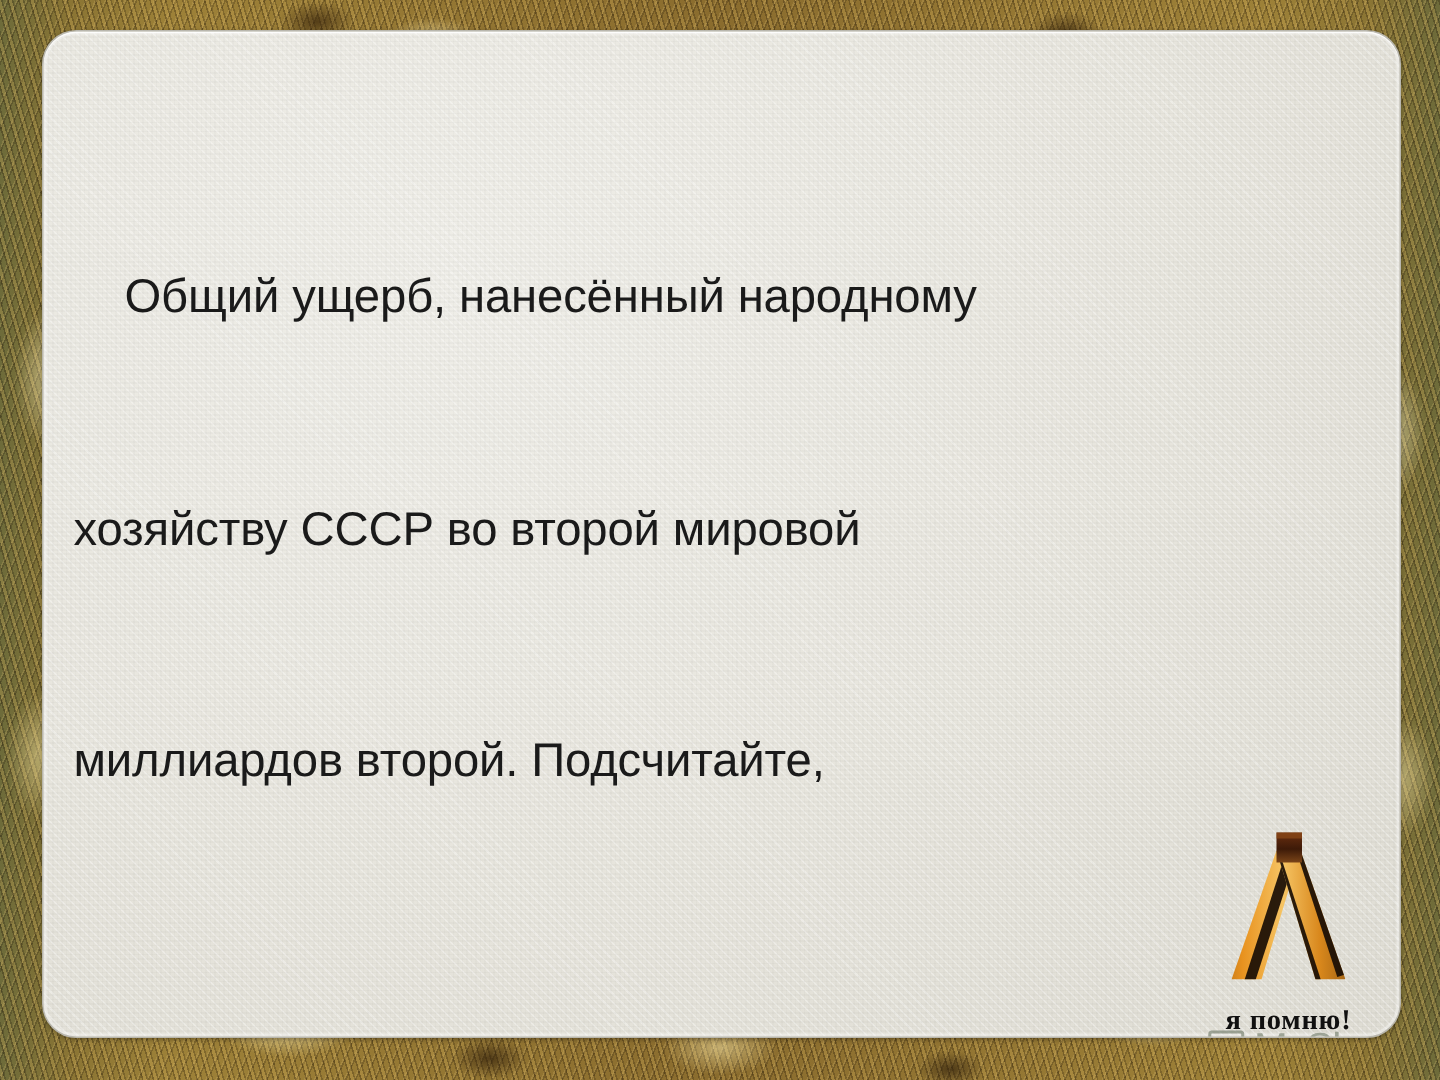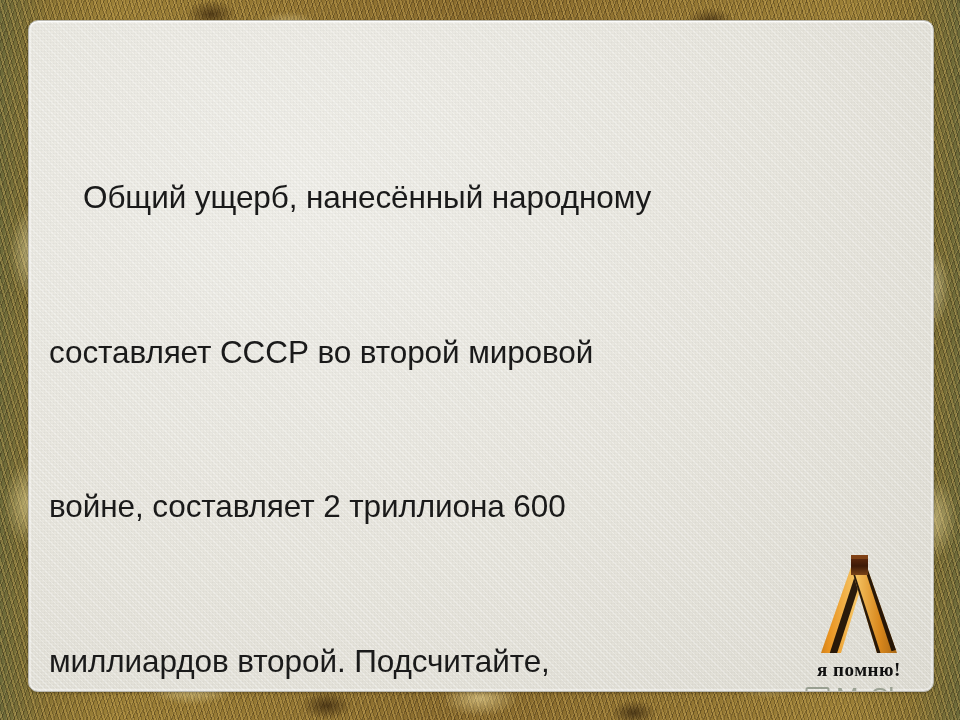--- a/index.html
+++ b/index.html
@@ -60,21 +60,21 @@
       linear-gradient(to bottom, #6f6d3c 0%, #8f7533 4%, #8a6a2c 50%, #7a5f28 96%, #5f5a30 100%);
   }
 
   
   #content-card {
     position: absolute;
     left: 28px;
     top: 20px;
     width: 904px;
     height: 670px;
-    border-radius: 10px;
+    border-radius: 23px;
     background-color: #e9e7e0;
     background-image:
       repeating-linear-gradient(0deg,   rgba(0,0,0,.022) 0px, rgba(0,0,0,.022) 1px, rgba(255,255,255,0) 1px, rgba(255,255,255,0) 3px),
       repeating-linear-gradient(90deg,  rgba(0,0,0,.018) 0px, rgba(0,0,0,.018) 1px, rgba(255,255,255,0) 1px, rgba(255,255,255,0) 3px),
       repeating-linear-gradient(45deg,  rgba(255,255,255,.30) 0px, rgba(255,255,255,.30) 1px, rgba(0,0,0,0) 1px, rgba(0,0,0,0) 4px),
       radial-gradient(ellipse at 30% 25%, #efeee8 0%, #e7e5dd 55%, #dedcd3 100%);
     border: 1px solid #b9b7ae;
     box-shadow:
       inset 0 1px 0 rgba(255,255,255,.85),
       inset 0 0 0 2px rgba(255,255,255,.35),
@@ -100,21 +100,21 @@
   
   #ribbon-block {
     position: absolute;
     left: 760px;
     top: 528px;
     width: 140px;
     text-align: center;
   }
   #ribbon-icon { display: block; margin: 0 auto; }
   #ribbon-caption {
-    margin-top: 2px;
+    margin-top: 13px;
     font-family: "Liberation Serif", "DejaVu Serif", serif;
     font-weight: bold;
     font-size: 19px;
     letter-spacing: .5px;
     color: #101010;
     white-space: nowrap;
   }
 
   
   #watermark {
@@ -137,22 +137,21 @@
 <body>
 
 <div id="stage">
 
   <div id="frame-bg"></div>
 
   <div id="content-card">
 
     <div id="slide-text">
       <span class="text-line indented">Общий ущерб, нанесённый народному</span>
-      <span class="text-line">составляет СССР во второй мировой</span>
-      <span class="text-line">войне, составляет 2 триллиона 600</span>
+      <span class="text-line">хозяйству СССР во второй мировой</span>
       <span class="text-line">миллиардов второй. Подсчитайте,</span>
       
       
       
       
       
       
     </div>
 
     <div id="ribbon-block">

